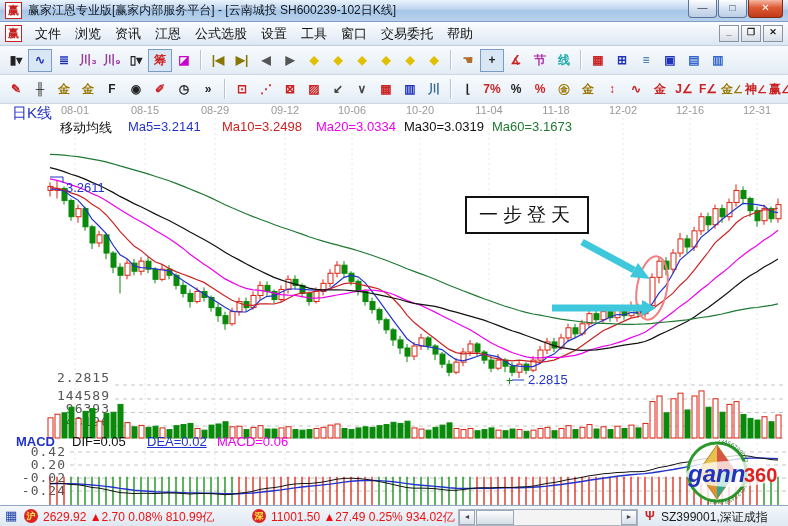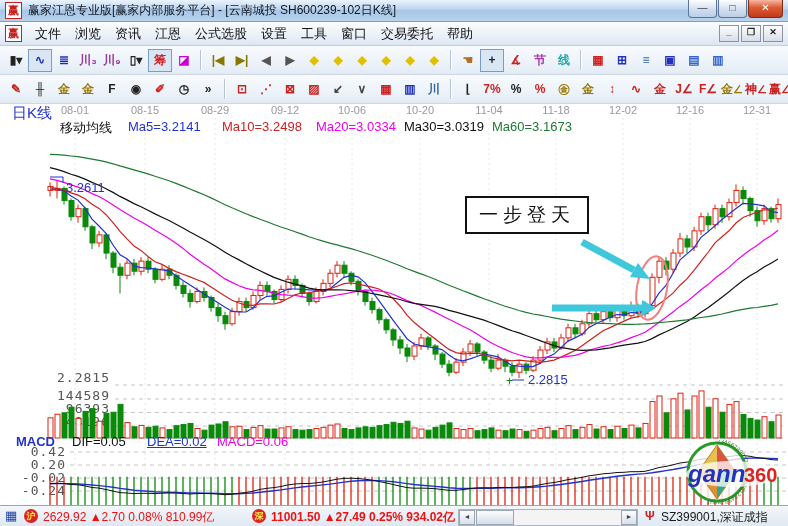--- a/index.html
+++ b/index.html
@@ -671,21 +671,21 @@
       <text x="4" y="42" font-size="24" font-style="italic" font-weight="bold" fill="#2233bb">gann</text>
       <text x="60" y="42" font-size="20" font-weight="bold" fill="#dd2222">360</text>
     </svg>
   </div>
 
   <div class="statusbar">
     <span class="sb" style="left:5px;top:2px;color:#2244aa;font-size:13px;">▦</span>
     <span class="sb badge" style="left:24px;">沪</span>
     <span class="sb" style="left:43px;">2629.92 ▲2.70 0.08% 810.99亿</span>
     <span class="sb badge" style="left:252px;">深</span>
-    <span class="sb" style="left:271px;font-weight:bold;">11001.50 ▲27.49 0.25% 934.02亿</span>
+    <span class="sb" style="left:271px;">11001.50 ▲27.49 0.25% 934.02亿</span>
     <div class="scrollbar">
       <div class="sbarrow">◄</div>
       <div class="sbthumb"></div>
       <div class="sbarrow" style="margin-left:auto;">►</div>
     </div>
     <span class="sb" style="left:645px;color:#cc2222;font-weight:bold;">Ψ</span>
     <span class="sb" style="left:661px;color:#1a1a1a;">SZ399001,深证成指</span>
   </div>
 
 </div>

